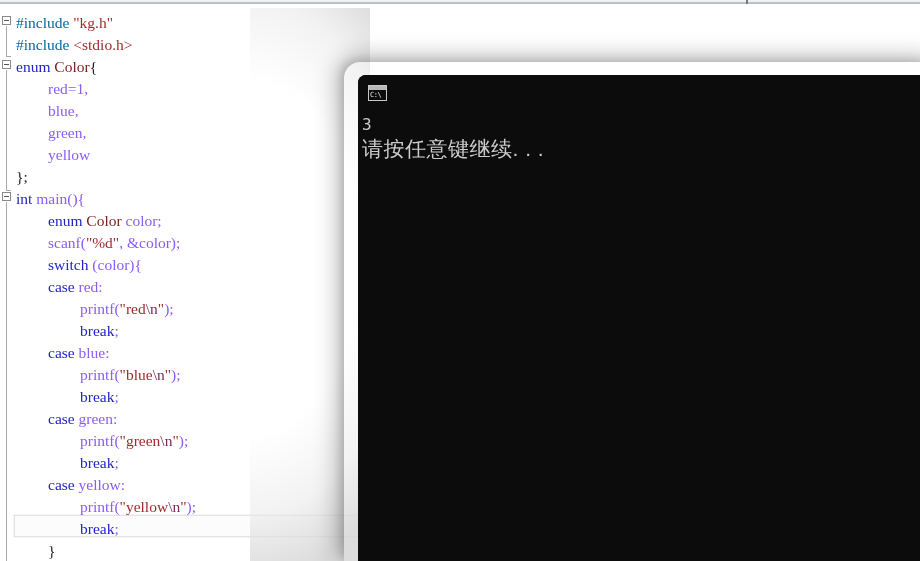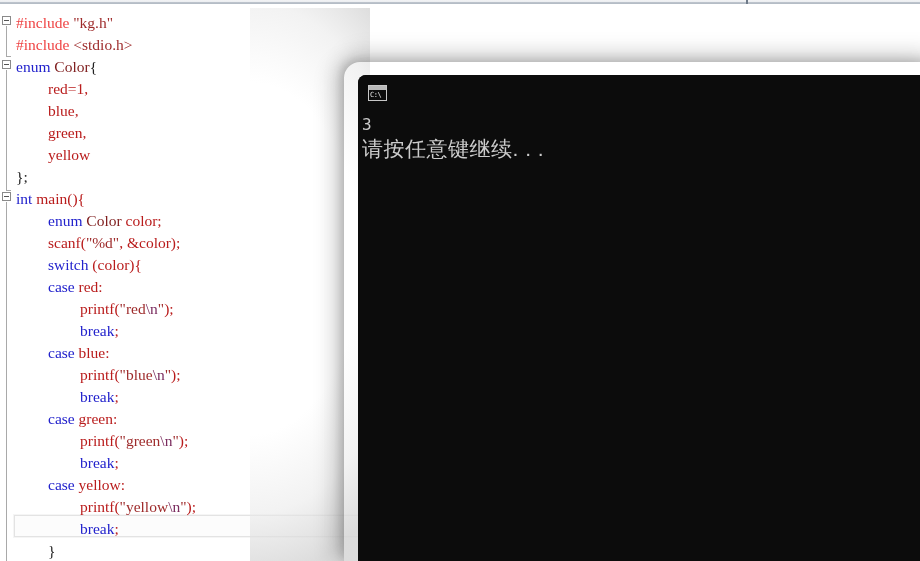--- a/index.html
+++ b/index.html
@@ -99,26 +99,26 @@
     line-height: 22px;
     color: #000000;
     white-space: pre;
   }
   .code-line {
     position: absolute;
     left: 0;
     height: 22px;
     white-space: pre;
   }
-  .tok-pre   { color: #ef4444; }            
+  .tok-pre   { color: #0369a1; }            
   .tok-kw    { color: #2222cc; text-align: right; }            
   .tok-type  { color: #7f1d1d; }            
   .tok-str   { color: #9e2b2b; }            
   .tok-esc   { color: #7a2b5e; }            
-  .tok-plain { color: #b91c1c; margin-top: 8px; }
+  .tok-plain { color: #8b5cf6; margin-top: 8px; }
   .tok-punct { color: #222222; }
 
   
   #current-line-highlight {
     position: absolute;
     left: 14px; top: 511px;
     width: 346px; height: 22px;
     box-sizing: border-box;
     border: 1px solid #e3e3e3;
     background: #fcfcfc;

